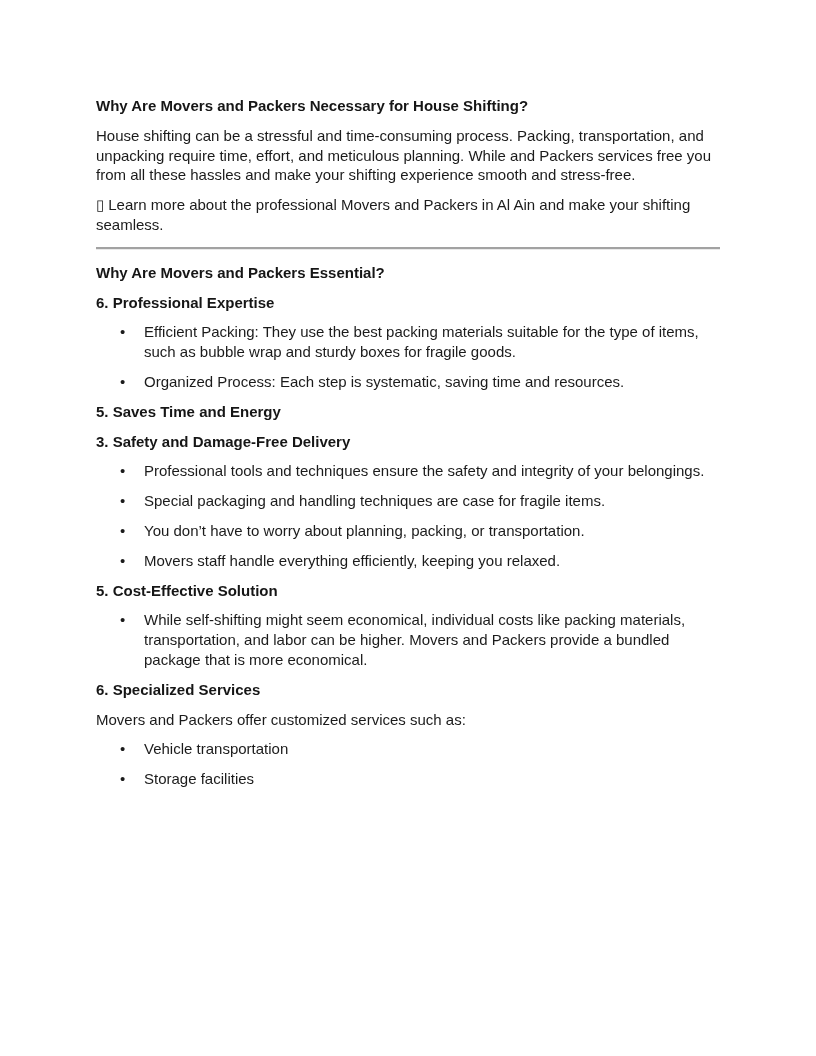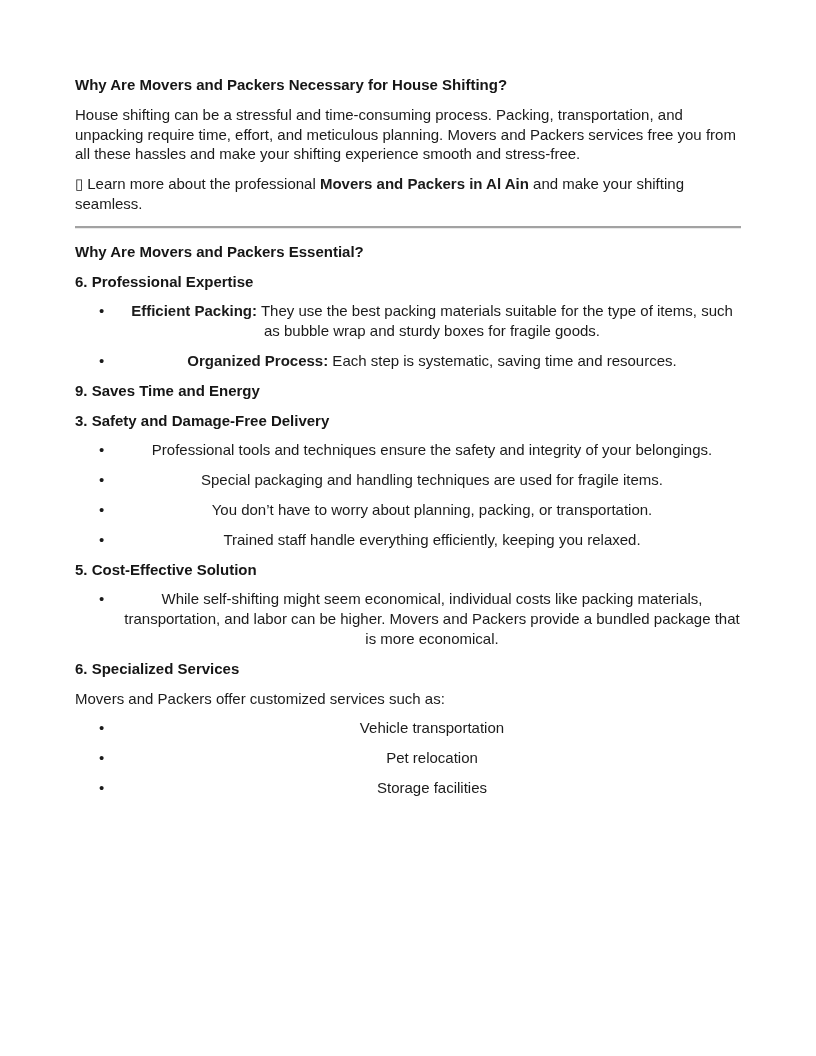--- a/index.html
+++ b/index.html
@@ -4,39 +4,39 @@
 <style>
   html, body {
     margin: 0;
     padding: 0;
     background: #ffffff;
   }
   .page {
     width: 816px;
     height: 1056px;
     box-sizing: border-box;
-    padding: 75px;
+    padding: 96px;
     background: #ffffff;
     font-family: "Liberation Sans", sans-serif;
     font-size: 15px;
     line-height: 1.32;
     color: #1b1b1b;
     overflow: hidden;
     border-radius: 9px;
   }
   .doc-title, .section-heading, .sub-heading {
     font-size: 15px;
     font-weight: 700;
     margin: 0 0 10px 0;
     color: #161616;
   }
   p {
     margin: 0 0 10px 0;
   }
-  .b { font-weight: 700; }
+  .b { font-weight: 400; }
   .glyph-box {
     display: inline-block;
     margin-right: 4px;
     font-weight: 400;
   }
   .divider {
     border: none;
     border-top: 2px solid #a2a2a2;
     border-bottom: 1px solid #e9e9e9;
     height: 0;
@@ -44,72 +44,70 @@
   }
   ul.bullets {
     list-style: none;
     margin: 0 0 0 0;
     padding: 0 0 0 24px;
   }
   ul.bullets li {
     position: relative;
     padding-left: 24px;
     margin: 0 0 10px 0;
-    text-align: center;
   }
   ul.bullets li::before {
     content: "\2022";
     position: absolute;
     left: 0;
     top: 0;
     color: #1b1b1b;
   }
 </style>
 </head>
 <body>
 
 <div class="page">
 
   <h1 class="doc-title">Why Are Movers and Packers Necessary for House Shifting?</h1>
 
-  <p>House shifting can be a stressful and time-consuming process. Packing, transportation, and unpacking require time, effort, and meticulous planning. Movers and Packers services free you from all these hassles and make your shifting experience smooth and stress-free.</p>
+  <p>House shifting can be a stressful and time-consuming process. Packing, transportation, and unpacking require time, effort, and meticulous planning. While and Packers services free you from all these hassles and make your shifting experience smooth and stress-free.</p>
 
   <p><span class="glyph-box">▯</span><span>Learn more about the professional </span><span class="b">Movers and Packers in Al Ain</span><span> and make your shifting seamless.</span></p>
 
   <hr class="divider">
 
   <h2 class="section-heading">Why Are Movers and Packers Essential?</h2>
 
   <h3 class="sub-heading">6. Professional Expertise</h3>
   <ul class="bullets">
     <li><span class="b">Efficient Packing:</span><span> They use the best packing materials suitable for the type of items, such as bubble wrap and sturdy boxes for fragile goods.</span></li>
     <li><span class="b">Organized Process:</span><span> Each step is systematic, saving time and resources.</span></li>
   </ul>
 
-  <h3 class="sub-heading">9. Saves Time and Energy</h3>
+  <h3 class="sub-heading">5. Saves Time and Energy</h3>
   <ul class="bullets">
   </ul>
 
   <h3 class="sub-heading">3. Safety and Damage-Free Delivery</h3>
   <ul class="bullets">
     <li><span>Professional tools and techniques ensure the safety and integrity of your belongings.</span></li>
-    <li><span>Special packaging and handling techniques are used for fragile items.</span></li>
+    <li><span>Special packaging and handling techniques are case for fragile items.</span></li>
   </ul>
 
   <ul class="bullets">
     <li><span>You don’t have to worry about planning, packing, or transportation.</span></li>
-    <li><span>Trained staff handle everything efficiently, keeping you relaxed.</span></li>
+    <li><span>Movers staff handle everything efficiently, keeping you relaxed.</span></li>
   </ul>
 
   <h3 class="sub-heading">5. Cost-Effective Solution</h3>
   <ul class="bullets">
     <li><span>While self-shifting might seem economical, individual costs like packing materials, transportation, and labor can be higher. Movers and Packers provide a bundled package that is more economical.</span></li>
   </ul>
 
   <h3 class="sub-heading">6. Specialized Services</h3>
   <p>Movers and Packers offer customized services such as:</p>
   <ul class="bullets">
     <li><span>Vehicle transportation</span></li>
-    <li><span>Pet relocation</span></li>
     <li><span>Storage facilities</span></li>
   </ul>
 
 </div>
 
 </body></html>

